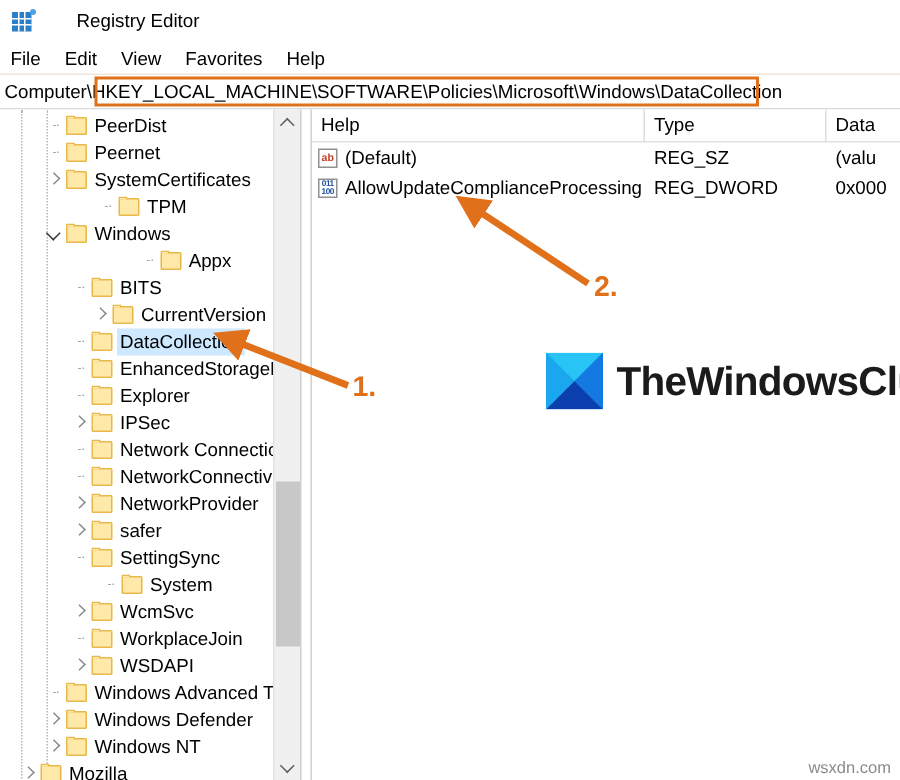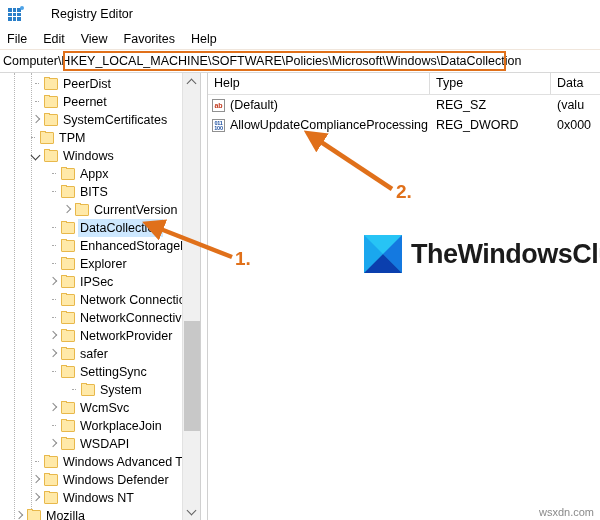--- a/index.html
+++ b/index.html
@@ -437,31 +437,31 @@
         <div class="tree-row" style="padding-left: 28px;">
           <span class="twisty dotted"></span>
           <span class="folder-icon"></span>
           <span class="tree-label">Peernet</span>
         </div>
         <div class="tree-row" style="padding-left: 28px;">
           <span class="twisty expandable"></span>
           <span class="folder-icon"></span>
           <span class="tree-label">SystemCertificates</span>
         </div>
-        <div class="tree-row" style="padding-left: 24px;">
+        <div class="tree-row" style="padding-left: 37px; margin-left: 26px;">
           <span class="twisty dotted"></span>
           <span class="folder-icon"></span>
           <span class="tree-label">TPM</span>
         </div>
         <div class="tree-row" style="padding-left: 28px;">
           <span class="twisty expanded"></span>
           <span class="folder-icon"></span>
           <span class="tree-label">Windows</span>
         </div>
-        <div class="tree-row" style="padding-left: 45px;">
+        <div class="tree-row" style="padding-left: 45px; justify-content: center;">
           <span class="twisty dotted"></span>
           <span class="folder-icon"></span>
           <span class="tree-label">Appx</span>
         </div>
         <div class="tree-row" style="padding-left: 45px;">
           <span class="twisty dotted"></span>
           <span class="folder-icon"></span>
           <span class="tree-label">BITS</span>
         </div>
         <div class="tree-row" style="padding-left: 59px; align-items: center;">

